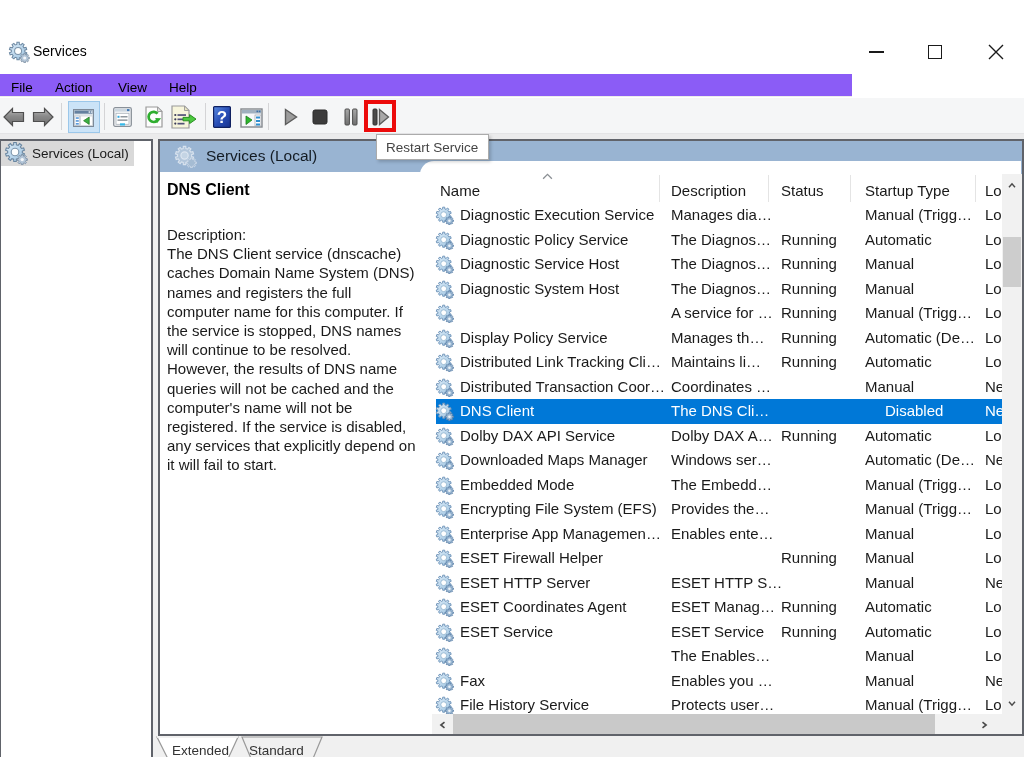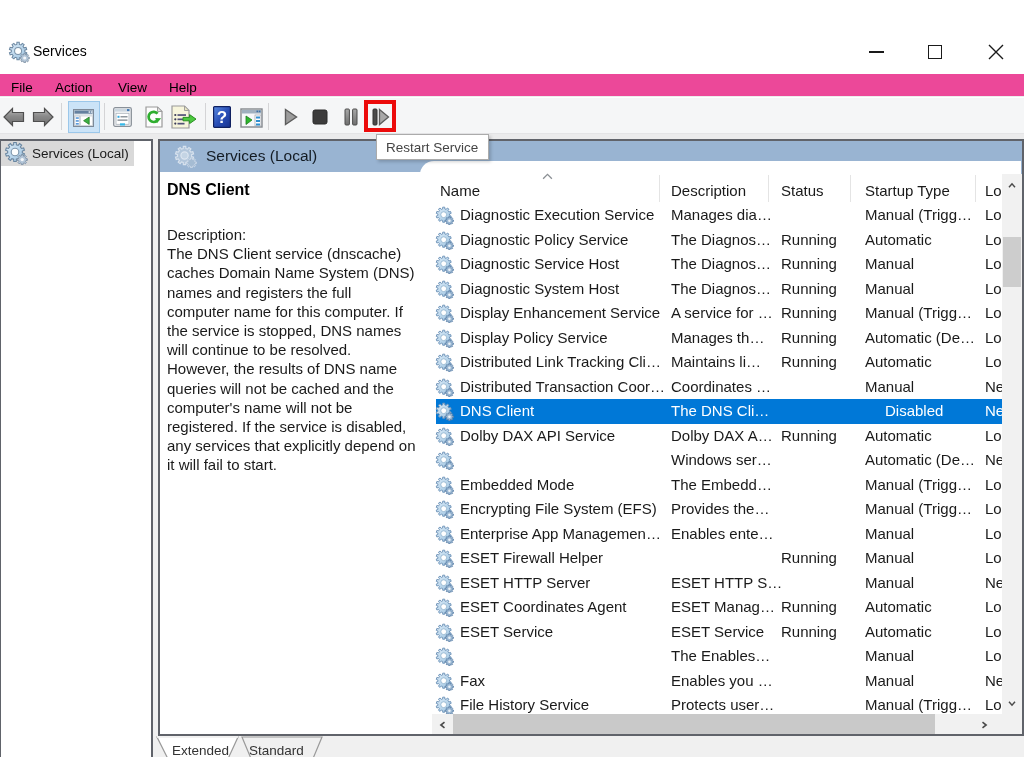--- a/index.html
+++ b/index.html
@@ -5,21 +5,21 @@
 #win { position:relative; width:1024px; height:757px;margin-top:34px; }
 .abs { position:absolute; }
 
 #titlebar { position:absolute; left:0; top:0; width:1024px; height:40px; background:#fff; }
 #titletext { position:absolute; left:33px; top:9px; font-size:14px; color:#000; }
 #appicon { position:absolute; left:8px; top:7px; width:22px; height:22px; }
 #btnmin { position:absolute; left:869px; top:17px; width:15px; height:2px; background:#1a1a1a; }
 #btnmax { position:absolute; left:928px; top:11px; width:14px; height:14px; border:1.5px solid #1a1a1a; }
 #btnclose { position:absolute; left:988px; top:10px; width:16px; height:16px; }
 
-#menubar { position:absolute; left:0; top:40px; width:1024px; height:23px; background:#ec4899; border-bottom:1px solid #ececec; font-size:13.5px; color:#000; }
+#menubar { position:absolute; left:0; top:40px; width:852px; height:23px; background:#8b5cf6; border-bottom:1px solid #ececec; font-size:13.5px; color:#000; }
 #menubar span { position:absolute; top:6px; }
 
 #toolbar { position:absolute; left:0; top:64px; width:1024px; height:36px; background:#f5f6f7; border-bottom:1px solid #e4e4e6; }
 .tsep { position:absolute; top:69px; width:1px; height:27px; background:#d4d4d6; }
 .ticon { position:absolute; }
 #treebtn { position:absolute; left:68px; top:67px; width:32px; height:32px; background:#cbe3f7; border:1px solid #9bc7ea; }
 #strip { position:absolute; left:0; top:100px; width:1024px; height:5px; background:#ebebec; }
 #graybg { position:absolute; left:0; top:105px; width:1024px; height:652px; background:#f0f0f0; }
 
 #leftpane { position:absolute; left:0; top:105px; width:153px; height:625px; background:#fff; border:2px solid #60636a; border-left-width:1px; }
@@ -297,21 +297,20 @@
           <span class="c4">Manual</span>
           <span class="c5">Lo</span>
 </div>
 <div class="row" style="top:267.0px">
 <svg class="ricon" viewBox="0 0 24 24">
             <path d="M9.63 3.73 L9.74 1.48 L12.26 1.48 L12.37 3.73 L14.16 4.31 L14.16 4.31 L15.57 2.56 L17.62 4.04 L16.38 5.92 L17.49 7.45 L17.49 7.45 L19.66 6.86 L20.44 9.26 L18.34 10.06 L18.34 11.94 L18.34 11.94 L20.44 12.74 L19.66 15.14 L17.49 14.55 L16.38 16.08 L16.38 16.08 L17.62 17.96 L15.57 19.44 L14.16 17.69 L12.37 18.27 L12.37 18.27 L12.26 20.52 L9.74 20.52 L9.63 18.27 L7.84 17.69 L7.84 17.69 L6.43 19.44 L4.38 17.96 L5.62 16.08 L4.51 14.55 L4.51 14.55 L2.34 15.14 L1.56 12.74 L3.66 11.94 L3.66 10.06 L3.66 10.06 L1.56 9.26 L2.34 6.86 L4.51 7.45 L5.62 5.92 L5.62 5.92 L4.38 4.04 L6.43 2.56 L7.84 4.31 L9.63 3.73 Z" fill="url(#gradRow)" stroke="#6f94b8" stroke-width="1.2"></path>
             <circle cx="11" cy="11" r="3.7" fill="#ffffff" stroke="#8cb0cc" stroke-width="1"></circle>
             <path d="M17.30 14.81 L17.35 13.47 L19.05 13.47 L19.10 14.81 L20.25 15.28 L20.25 15.28 L21.22 14.37 L22.43 15.58 L21.52 16.55 L21.99 17.70 L21.99 17.70 L23.33 17.75 L23.33 19.45 L21.99 19.50 L21.52 20.65 L21.52 20.65 L22.43 21.62 L21.22 22.83 L20.25 21.92 L19.10 22.39 L19.10 22.39 L19.05 23.73 L17.35 23.73 L17.30 22.39 L16.15 21.92 L16.15 21.92 L15.18 22.83 L13.97 21.62 L14.88 20.65 L14.41 19.50 L14.41 19.50 L13.07 19.45 L13.07 17.75 L14.41 17.70 L14.88 16.55 L14.88 16.55 L13.97 15.58 L15.18 14.37 L16.15 15.28 L17.30 14.81 Z" fill="#9cb9d4" stroke="#5a7fa6" stroke-width="1"></path>
             <circle cx="18.2" cy="18.6" r="1.6" fill="#eef3f8"></circle>
           </svg>
-<span class="c1">Display Enhancement Service</span>
           <span class="c2">A service for …</span>
           <span class="c3">Running</span>
           <span class="c4">Manual (Trigg…</span>
           <span class="c5">Lo</span>
 </div>
 <div class="row" style="top:291.5px">
 <svg class="ricon" viewBox="0 0 24 24">
             <path d="M9.63 3.73 L9.74 1.48 L12.26 1.48 L12.37 3.73 L14.16 4.31 L14.16 4.31 L15.57 2.56 L17.62 4.04 L16.38 5.92 L17.49 7.45 L17.49 7.45 L19.66 6.86 L20.44 9.26 L18.34 10.06 L18.34 11.94 L18.34 11.94 L20.44 12.74 L19.66 15.14 L17.49 14.55 L16.38 16.08 L16.38 16.08 L17.62 17.96 L15.57 19.44 L14.16 17.69 L12.37 18.27 L12.37 18.27 L12.26 20.52 L9.74 20.52 L9.63 18.27 L7.84 17.69 L7.84 17.69 L6.43 19.44 L4.38 17.96 L5.62 16.08 L4.51 14.55 L4.51 14.55 L2.34 15.14 L1.56 12.74 L3.66 11.94 L3.66 10.06 L3.66 10.06 L1.56 9.26 L2.34 6.86 L4.51 7.45 L5.62 5.92 L5.62 5.92 L4.38 4.04 L6.43 2.56 L7.84 4.31 L9.63 3.73 Z" fill="url(#gradRow)" stroke="#6f94b8" stroke-width="1.2"></path>
             <circle cx="11" cy="11" r="3.7" fill="#ffffff" stroke="#8cb0cc" stroke-width="1"></circle>
             <path d="M17.30 14.81 L17.35 13.47 L19.05 13.47 L19.10 14.81 L20.25 15.28 L20.25 15.28 L21.22 14.37 L22.43 15.58 L21.52 16.55 L21.99 17.70 L21.99 17.70 L23.33 17.75 L23.33 19.45 L21.99 19.50 L21.52 20.65 L21.52 20.65 L22.43 21.62 L21.22 22.83 L20.25 21.92 L19.10 22.39 L19.10 22.39 L19.05 23.73 L17.35 23.73 L17.30 22.39 L16.15 21.92 L16.15 21.92 L15.18 22.83 L13.97 21.62 L14.88 20.65 L14.41 19.50 L14.41 19.50 L13.07 19.45 L13.07 17.75 L14.41 17.70 L14.88 16.55 L14.88 16.55 L13.97 15.58 L15.18 14.37 L16.15 15.28 L17.30 14.81 Z" fill="#9cb9d4" stroke="#5a7fa6" stroke-width="1"></path>
@@ -375,20 +374,21 @@
           <span class="c4">Automatic</span>
           <span class="c5">Lo</span>
 </div>
 <div class="row" style="top:414.0px">
 <svg class="ricon" viewBox="0 0 24 24">
             <path d="M9.63 3.73 L9.74 1.48 L12.26 1.48 L12.37 3.73 L14.16 4.31 L14.16 4.31 L15.57 2.56 L17.62 4.04 L16.38 5.92 L17.49 7.45 L17.49 7.45 L19.66 6.86 L20.44 9.26 L18.34 10.06 L18.34 11.94 L18.34 11.94 L20.44 12.74 L19.66 15.14 L17.49 14.55 L16.38 16.08 L16.38 16.08 L17.62 17.96 L15.57 19.44 L14.16 17.69 L12.37 18.27 L12.37 18.27 L12.26 20.52 L9.74 20.52 L9.63 18.27 L7.84 17.69 L7.84 17.69 L6.43 19.44 L4.38 17.96 L5.62 16.08 L4.51 14.55 L4.51 14.55 L2.34 15.14 L1.56 12.74 L3.66 11.94 L3.66 10.06 L3.66 10.06 L1.56 9.26 L2.34 6.86 L4.51 7.45 L5.62 5.92 L5.62 5.92 L4.38 4.04 L6.43 2.56 L7.84 4.31 L9.63 3.73 Z" fill="url(#gradRow)" stroke="#6f94b8" stroke-width="1.2"></path>
             <circle cx="11" cy="11" r="3.7" fill="#ffffff" stroke="#8cb0cc" stroke-width="1"></circle>
             <path d="M17.30 14.81 L17.35 13.47 L19.05 13.47 L19.10 14.81 L20.25 15.28 L20.25 15.28 L21.22 14.37 L22.43 15.58 L21.52 16.55 L21.99 17.70 L21.99 17.70 L23.33 17.75 L23.33 19.45 L21.99 19.50 L21.52 20.65 L21.52 20.65 L22.43 21.62 L21.22 22.83 L20.25 21.92 L19.10 22.39 L19.10 22.39 L19.05 23.73 L17.35 23.73 L17.30 22.39 L16.15 21.92 L16.15 21.92 L15.18 22.83 L13.97 21.62 L14.88 20.65 L14.41 19.50 L14.41 19.50 L13.07 19.45 L13.07 17.75 L14.41 17.70 L14.88 16.55 L14.88 16.55 L13.97 15.58 L15.18 14.37 L16.15 15.28 L17.30 14.81 Z" fill="#9cb9d4" stroke="#5a7fa6" stroke-width="1"></path>
             <circle cx="18.2" cy="18.6" r="1.6" fill="#eef3f8"></circle>
           </svg>
+<span class="c1">Downloaded Maps Manager</span>
           <span class="c2">Windows ser…</span>
           <span class="c3"></span>
           <span class="c4">Automatic (De…</span>
           <span class="c5">Ne</span>
 </div>
 <div class="row" style="top:438.5px">
 <svg class="ricon" viewBox="0 0 24 24">
             <path d="M9.63 3.73 L9.74 1.48 L12.26 1.48 L12.37 3.73 L14.16 4.31 L14.16 4.31 L15.57 2.56 L17.62 4.04 L16.38 5.92 L17.49 7.45 L17.49 7.45 L19.66 6.86 L20.44 9.26 L18.34 10.06 L18.34 11.94 L18.34 11.94 L20.44 12.74 L19.66 15.14 L17.49 14.55 L16.38 16.08 L16.38 16.08 L17.62 17.96 L15.57 19.44 L14.16 17.69 L12.37 18.27 L12.37 18.27 L12.26 20.52 L9.74 20.52 L9.63 18.27 L7.84 17.69 L7.84 17.69 L6.43 19.44 L4.38 17.96 L5.62 16.08 L4.51 14.55 L4.51 14.55 L2.34 15.14 L1.56 12.74 L3.66 11.94 L3.66 10.06 L3.66 10.06 L1.56 9.26 L2.34 6.86 L4.51 7.45 L5.62 5.92 L5.62 5.92 L4.38 4.04 L6.43 2.56 L7.84 4.31 L9.63 3.73 Z" fill="url(#gradRow)" stroke="#6f94b8" stroke-width="1.2"></path>
             <circle cx="11" cy="11" r="3.7" fill="#ffffff" stroke="#8cb0cc" stroke-width="1"></circle>
             <path d="M17.30 14.81 L17.35 13.47 L19.05 13.47 L19.10 14.81 L20.25 15.28 L20.25 15.28 L21.22 14.37 L22.43 15.58 L21.52 16.55 L21.99 17.70 L21.99 17.70 L23.33 17.75 L23.33 19.45 L21.99 19.50 L21.52 20.65 L21.52 20.65 L22.43 21.62 L21.22 22.83 L20.25 21.92 L19.10 22.39 L19.10 22.39 L19.05 23.73 L17.35 23.73 L17.30 22.39 L16.15 21.92 L16.15 21.92 L15.18 22.83 L13.97 21.62 L14.88 20.65 L14.41 19.50 L14.41 19.50 L13.07 19.45 L13.07 17.75 L14.41 17.70 L14.88 16.55 L14.88 16.55 L13.97 15.58 L15.18 14.37 L16.15 15.28 L17.30 14.81 Z" fill="#9cb9d4" stroke="#5a7fa6" stroke-width="1"></path>

